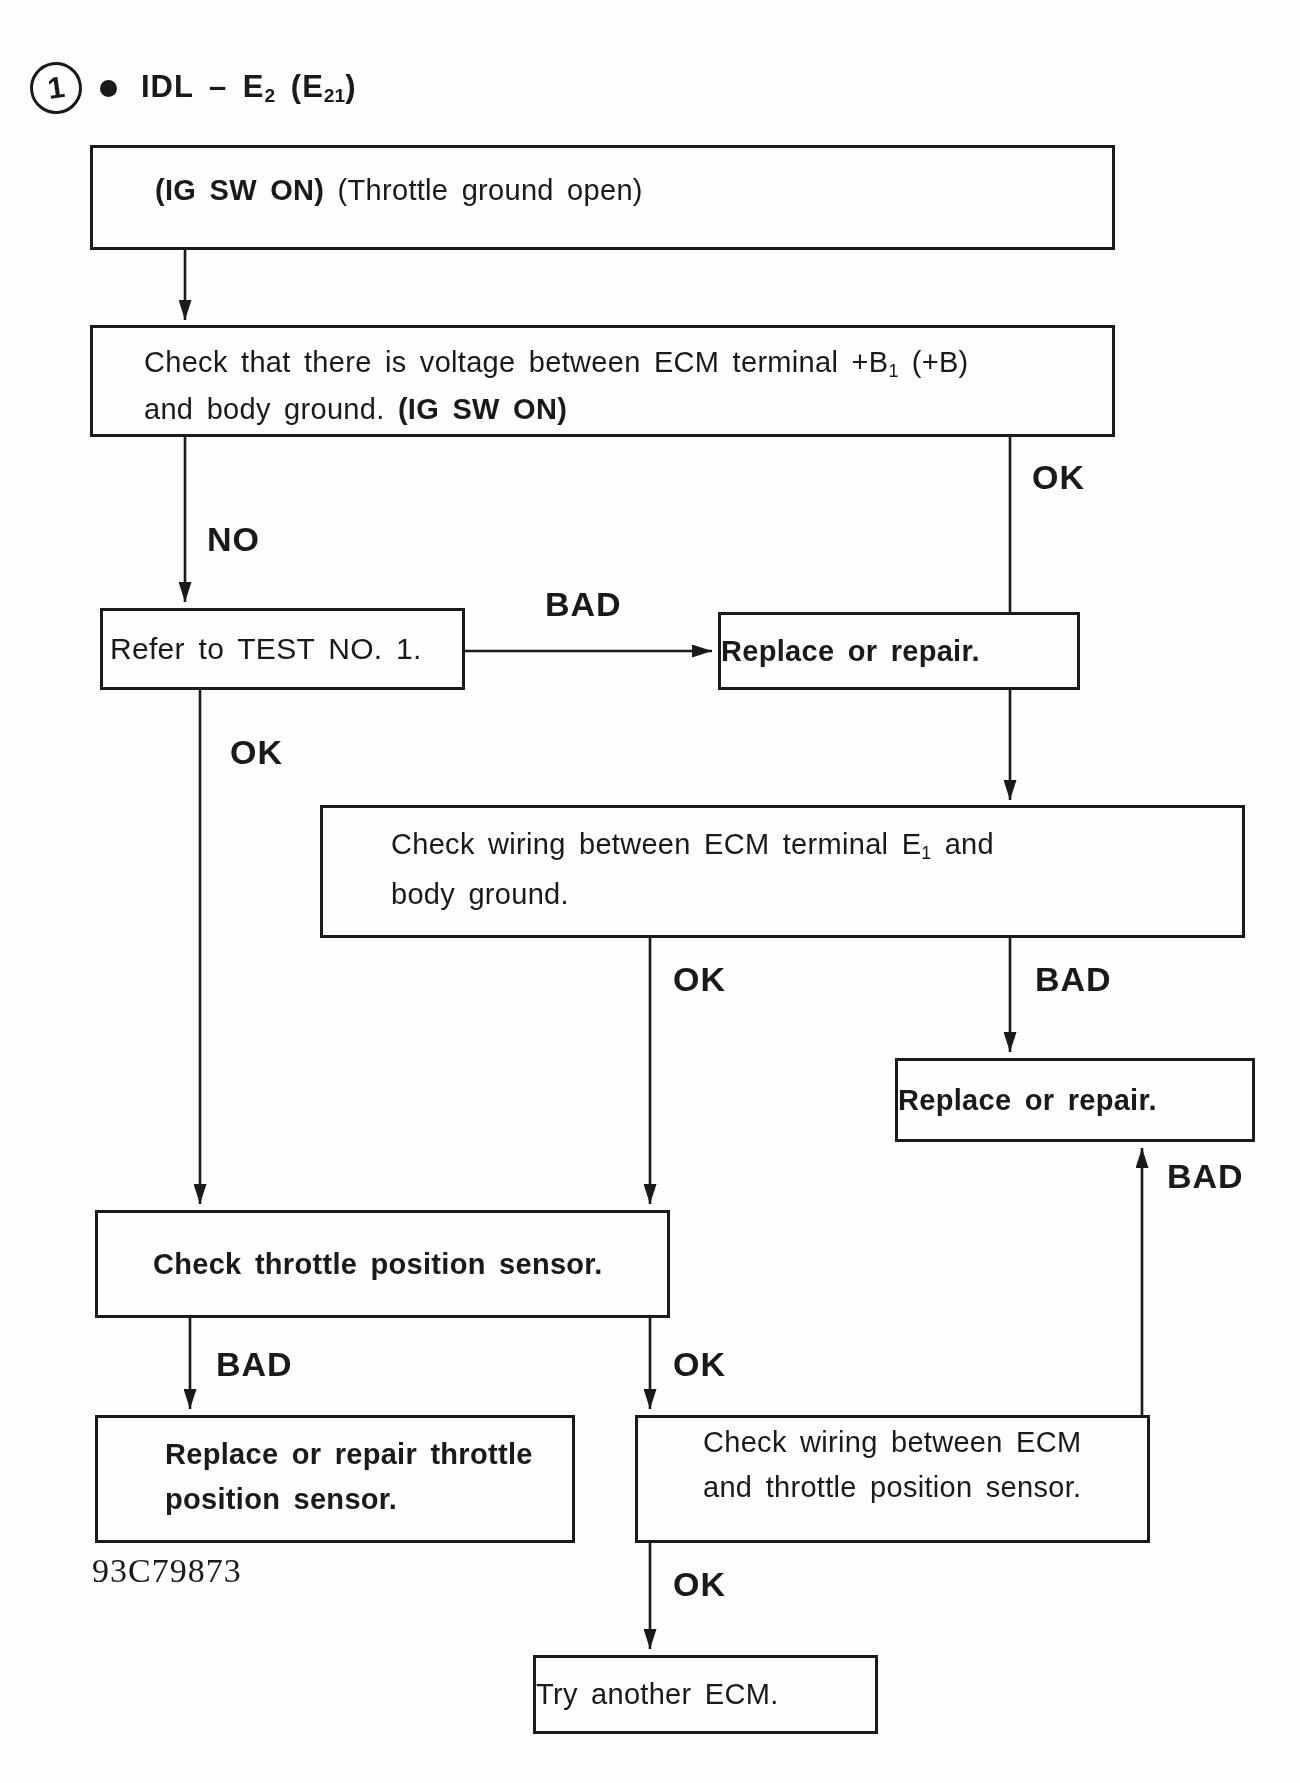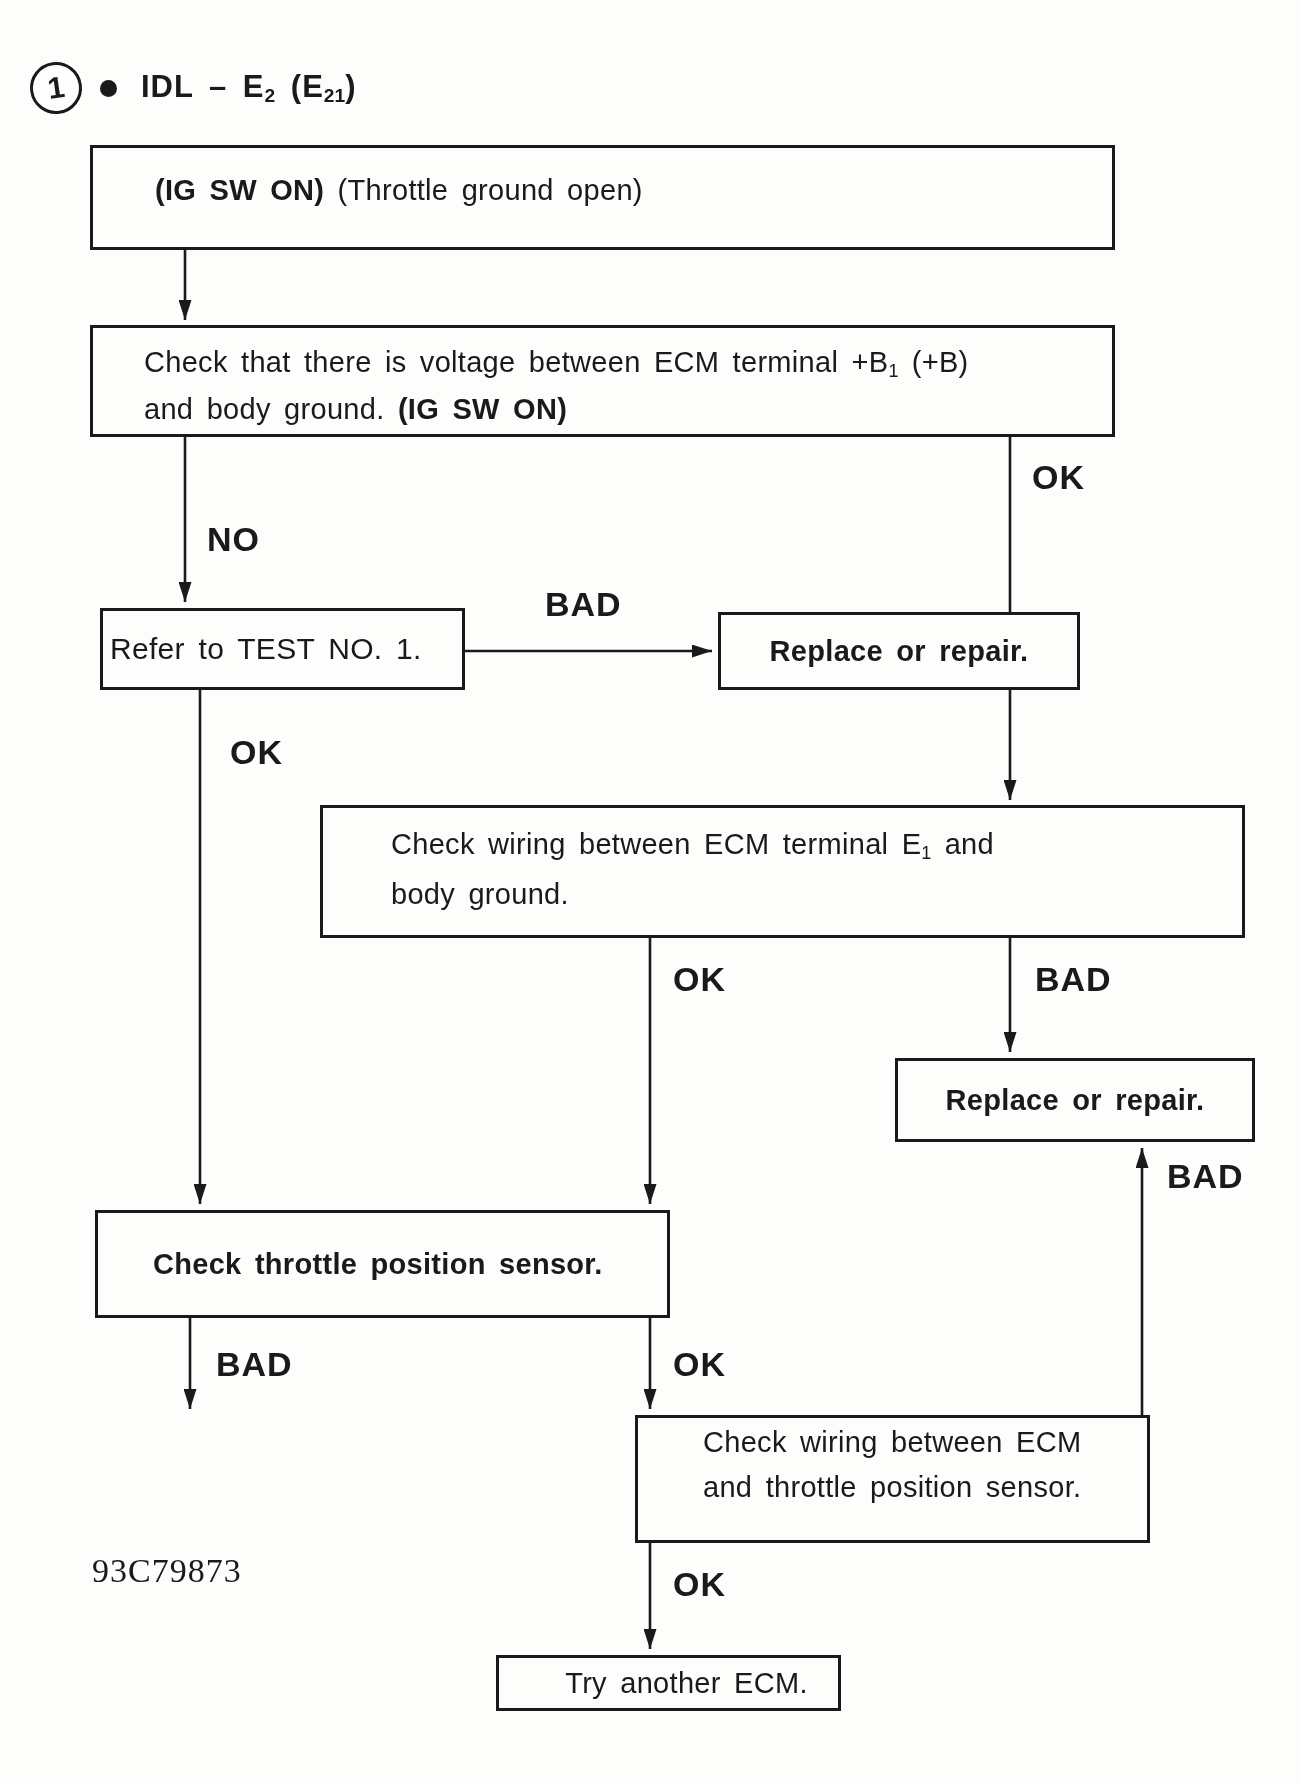--- a/index.html
+++ b/index.html
@@ -28,21 +28,21 @@
   .box .line{white-space:nowrap;}
   .b{font-weight:bold;}
   .bold{font-weight:bold;}
   sub,.sub{font-size:0.62em;vertical-align:-0.28em;letter-spacing:0;}
   .branch{
     position:absolute;
     font-size:34px;font-weight:bold;
     letter-spacing:1px;
     white-space:nowrap;
   }
-  .center{display:flex;align-items:center;justify-content:center;}
+  .center{display:flex;align-items:center;}
   .header{position:absolute;left:30px;top:62px;display:flex;align-items:center;}
   .step-circle{
     width:46px;height:46px;
     border:3px solid var(--ink);
     border-radius:50%;
     display:flex;align-items:center;justify-content:center;
     font-size:30px;font-weight:bold;
     transform:rotate(-8deg);
   }
   .bullet{
@@ -119,27 +119,31 @@
   </div>
 
   <div class="box center bold" style="left:895px;top:1058px;width:360px;height:84px;">
     <span>Replace or repair.</span>
   </div>
 
   <div class="box bold" style="left:95px;top:1210px;width:575px;height:108px;padding:0 0 0 55px;display:flex;align-items:center;">
     <span>Check throttle position sensor.</span>
   </div>
 
+  <div class="box bold" style="left:95px;top:1415px;width:480px;height:128px;padding:20px 0 0 67px;">
+    <div class="line">Replace or repair throttle</div>
+    <div class="line" style="margin-top:12px;">position sensor.</div>
+  </div>
 
   <div class="box" style="left:635px;top:1415px;width:515px;height:128px;padding:8px 0 0 65px;">
     <div class="line">Check wiring between ECM</div>
     <div class="line" style="margin-top:12px;">and throttle position sensor.</div>
   </div>
 
-  <div class="box center" style="left:496px;top:1655px;width:345px;height:56px;padding-left:36px;">
+  <div class="box center" style="left:533px;top:1655px;width:345px;height:79px;">
     <span>Try another ECM.</span>
   </div>
 
   <div class="branch" style="left:207px;top:520px;">NO</div>
   <div class="branch" style="left:1032px;top:458px;">OK</div>
   <div class="branch" style="left:545px;top:585px;">BAD</div>
   <div class="branch" style="left:230px;top:733px;">OK</div>
   <div class="branch" style="left:673px;top:960px;">OK</div>
   <div class="branch" style="left:1035px;top:960px;">BAD</div>
   <div class="branch" style="left:1167px;top:1157px;">BAD</div>

